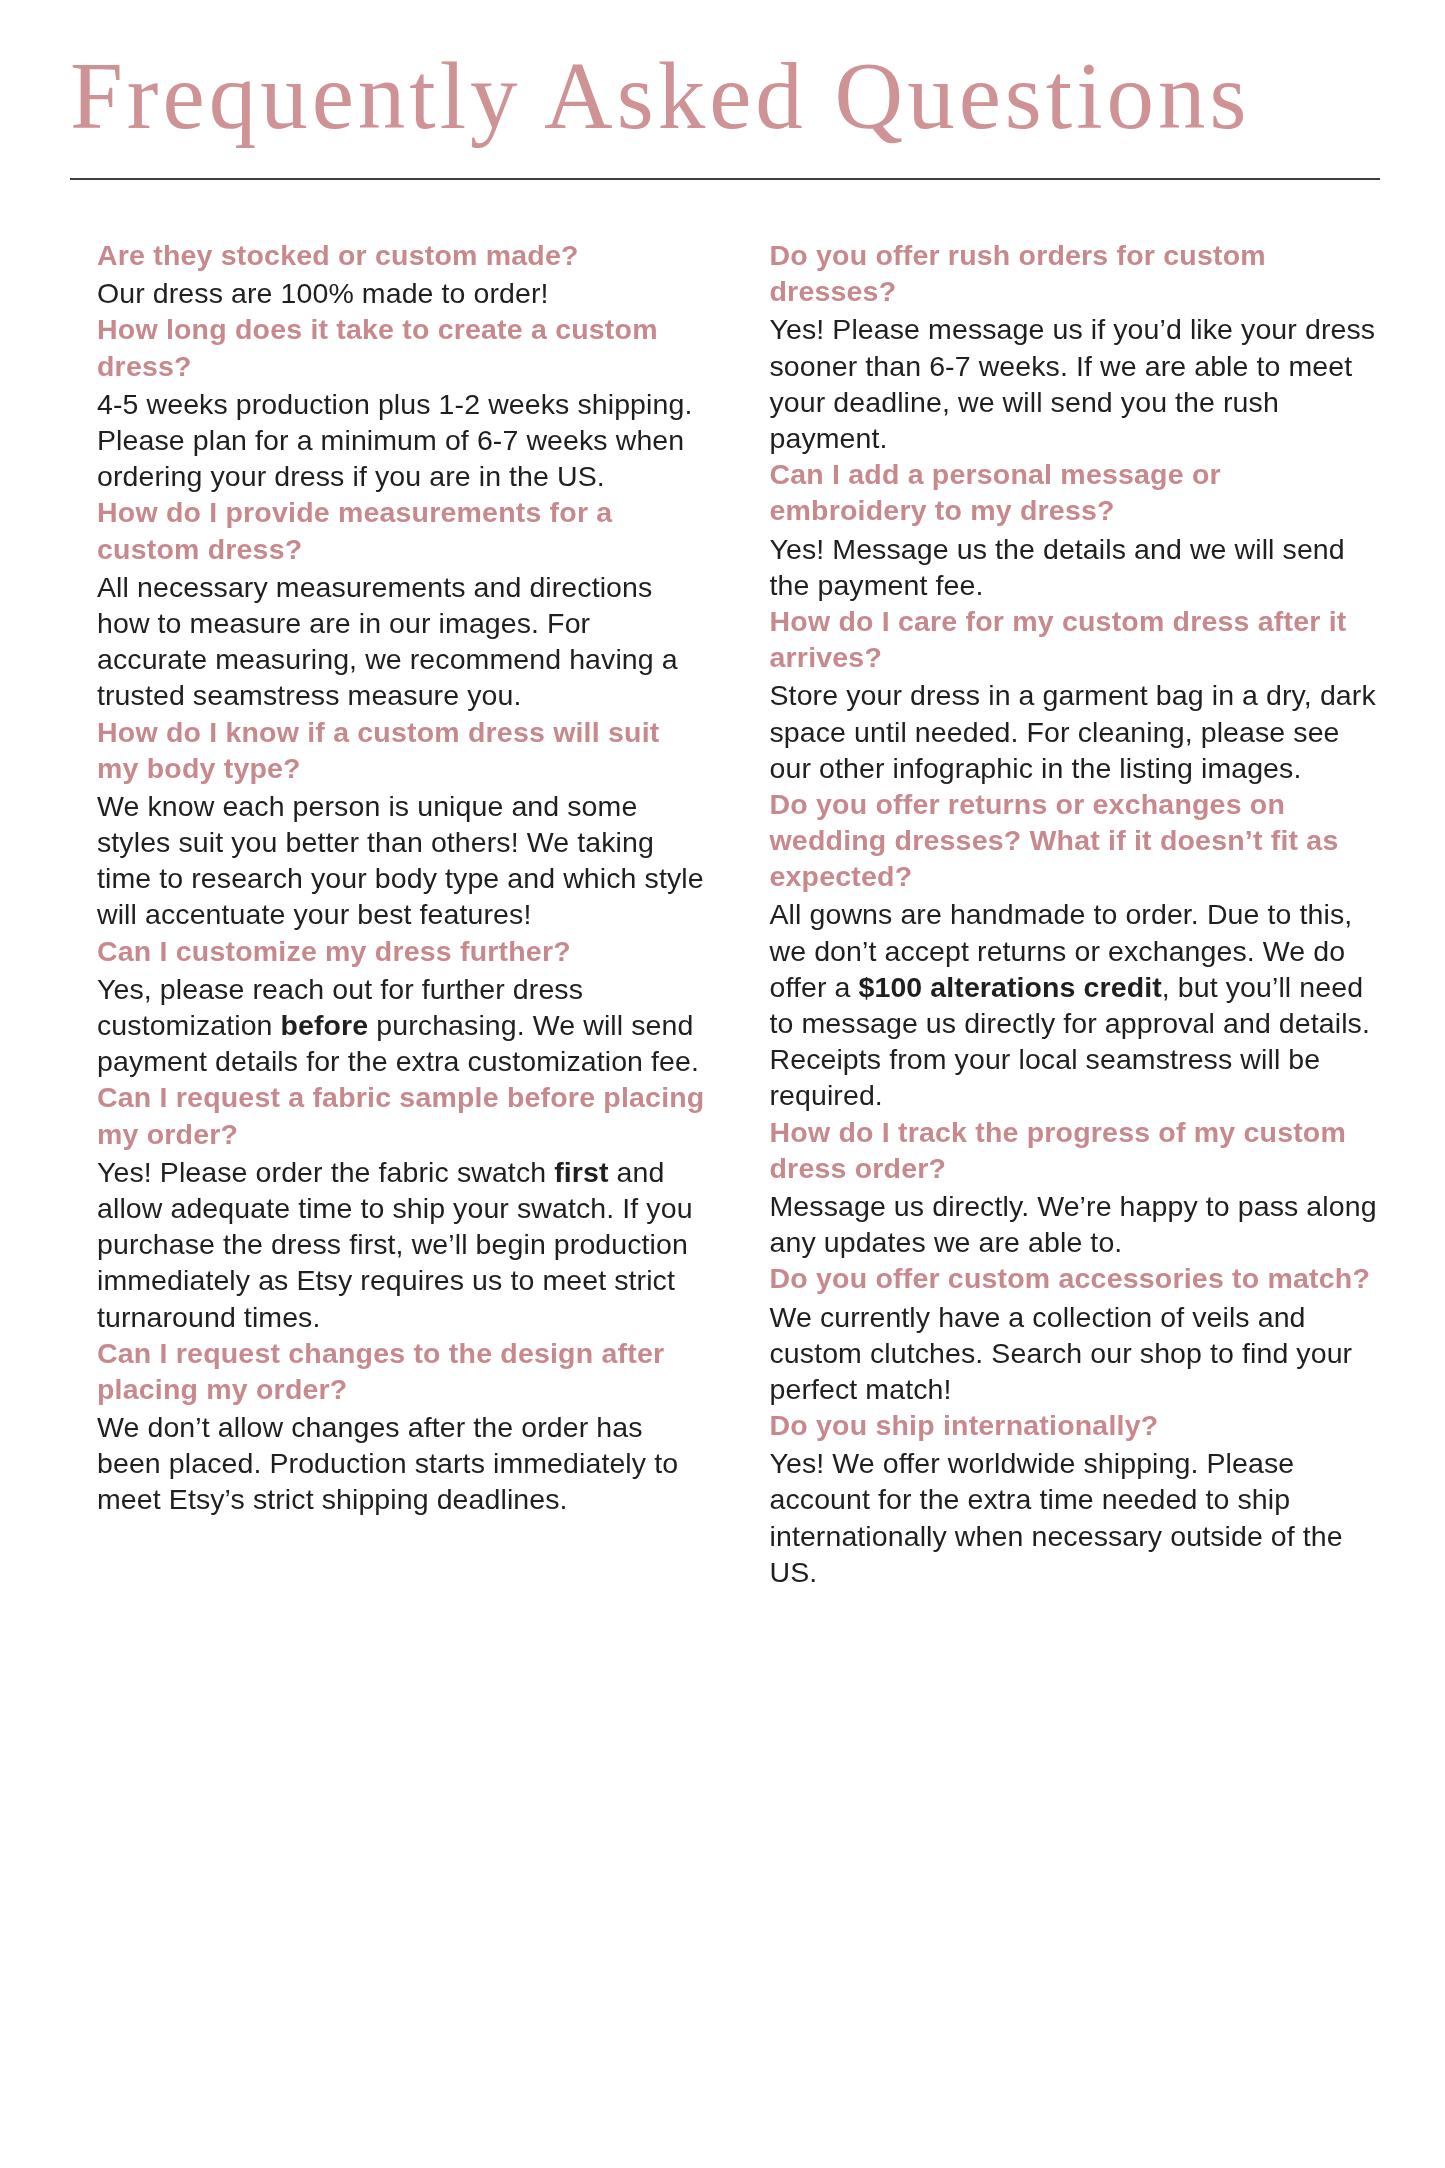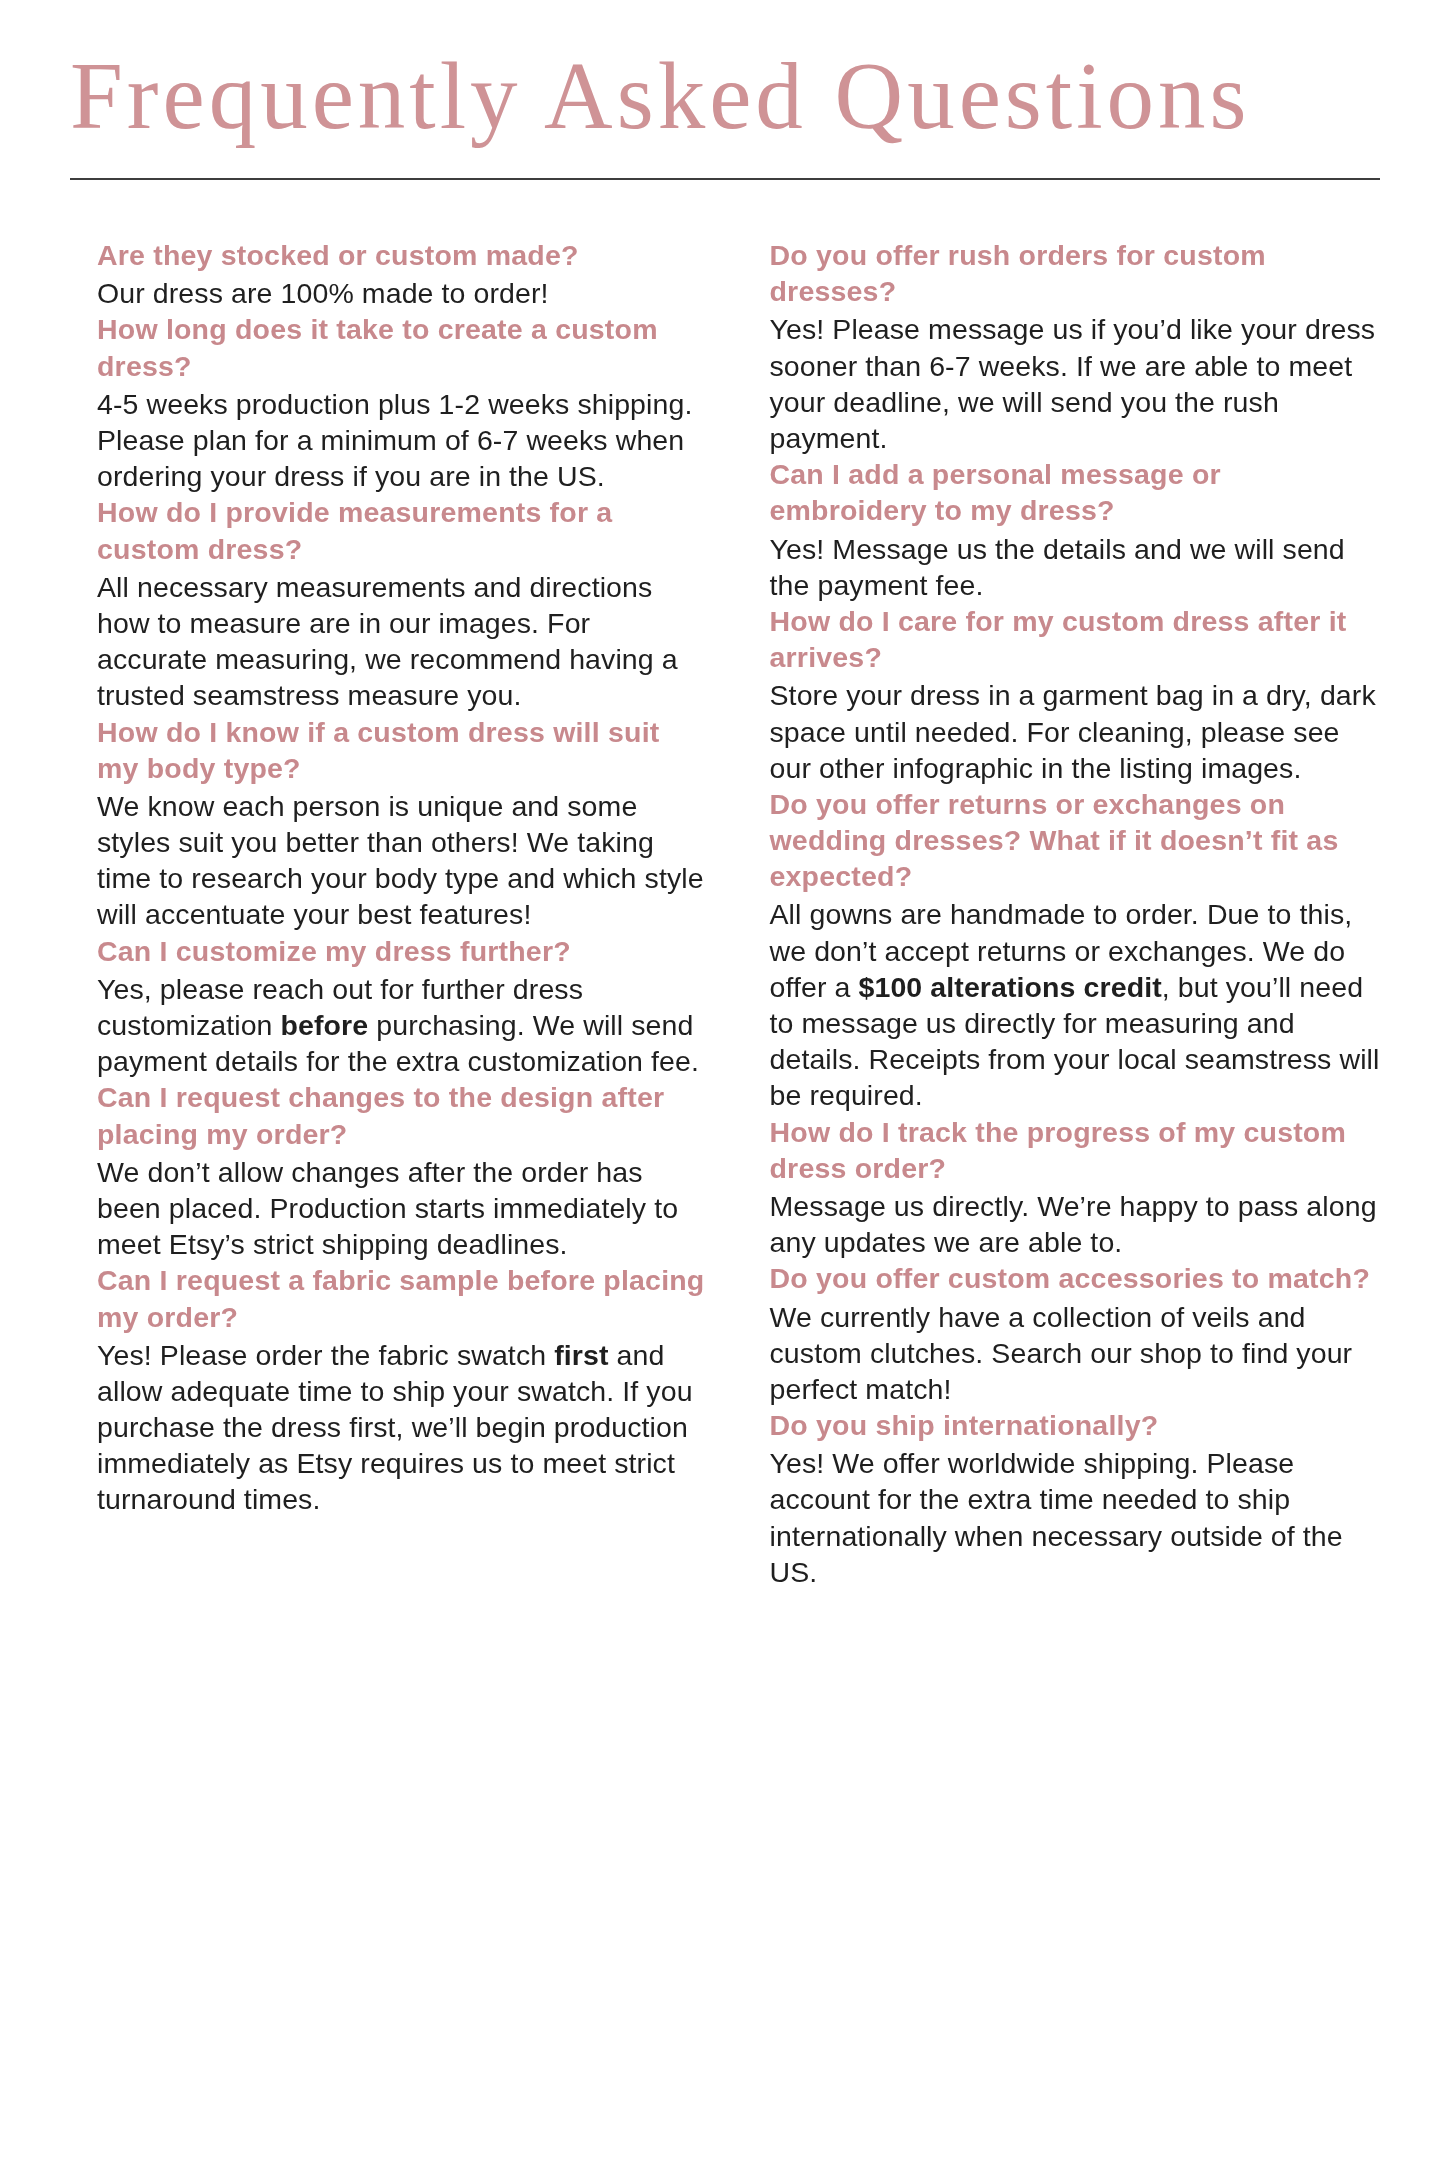--- a/index.html
+++ b/index.html
@@ -95,44 +95,44 @@
         </section>
         <section class="faq-item">
           <h3 class="question">How do I know if a custom dress will suit my body type?</h3>
           <p class="answer"><span>We know each person is unique and some styles suit you better than others! We taking time to research your body type and which style will accentuate your best features!</span></p>
         </section>
         <section class="faq-item">
           <h3 class="question">Can I customize my dress further?</h3>
           <p class="answer"><span>Yes, please reach out for further dress customization </span><span class="bold">before</span><span> purchasing. We will send payment details for the extra customization fee.</span></p>
         </section>
         <section class="faq-item">
+          <h3 class="question">Can I request a fabric sample before placing my order?</h3>
+          <p class="answer"><span>Yes! Please order the fabric swatch </span><span class="bold">first</span><span> and allow adequate time to ship your swatch. If you purchase the dress first, we’ll begin production immediately as Etsy requires us to meet strict turnaround times.</span></p>
+        </section>
+        <section class="faq-item">
           <h3 class="question">Can I request changes to the design after placing my order?</h3>
           <p class="answer"><span>We don’t allow changes after the order has been placed. Production starts immediately to meet Etsy’s strict shipping deadlines.</span></p>
-        </section>
-        <section class="faq-item">
-          <h3 class="question">Can I request a fabric sample before placing my order?</h3>
-          <p class="answer"><span>Yes! Please order the fabric swatch </span><span class="bold">first</span><span> and allow adequate time to ship your swatch. If you purchase the dress first, we’ll begin production immediately as Etsy requires us to meet strict turnaround times.</span></p>
         </section>
       </div>
     <div class="faq-column">
         <section class="faq-item">
           <h3 class="question">Do you offer rush orders for custom dresses?</h3>
           <p class="answer"><span>Yes! Please message us if you’d like your dress sooner than 6-7 weeks. If we are able to meet your deadline, we will send you the rush payment.</span></p>
         </section>
         <section class="faq-item">
           <h3 class="question">Can I add a personal message or embroidery to my dress?</h3>
           <p class="answer"><span>Yes! Message us the details and we will send the payment fee.</span></p>
         </section>
         <section class="faq-item">
           <h3 class="question">How do I care for my custom dress after it arrives?</h3>
           <p class="answer"><span>Store your dress in a garment bag in a dry, dark space until needed. For cleaning, please see our other infographic in the listing images.</span></p>
         </section>
         <section class="faq-item">
           <h3 class="question">Do you offer returns or exchanges on wedding dresses? What if it doesn’t fit as expected?</h3>
-          <p class="answer"><span>All gowns are handmade to order. Due to this, we don’t accept returns or exchanges. We do offer a </span><span class="bold">$100 alterations credit</span><span>, but you’ll need to message us directly for measuring and details. Receipts from your local seamstress will be required.</span></p>
+          <p class="answer"><span>All gowns are handmade to order. Due to this, we don’t accept returns or exchanges. We do offer a </span><span class="bold">$100 alterations credit</span><span>, but you’ll need to message us directly for approval and details. Receipts from your local seamstress will be required.</span></p>
         </section>
         <section class="faq-item">
           <h3 class="question">How do I track the progress of my custom dress order?</h3>
           <p class="answer"><span>Message us directly. We’re happy to pass along any updates we are able to.</span></p>
         </section>
         <section class="faq-item">
           <h3 class="question">Do you offer custom accessories to match?</h3>
           <p class="answer"><span>We currently have a collection of veils and custom clutches. Search our shop to find your perfect match!</span></p>
         </section>
         <section class="faq-item">

